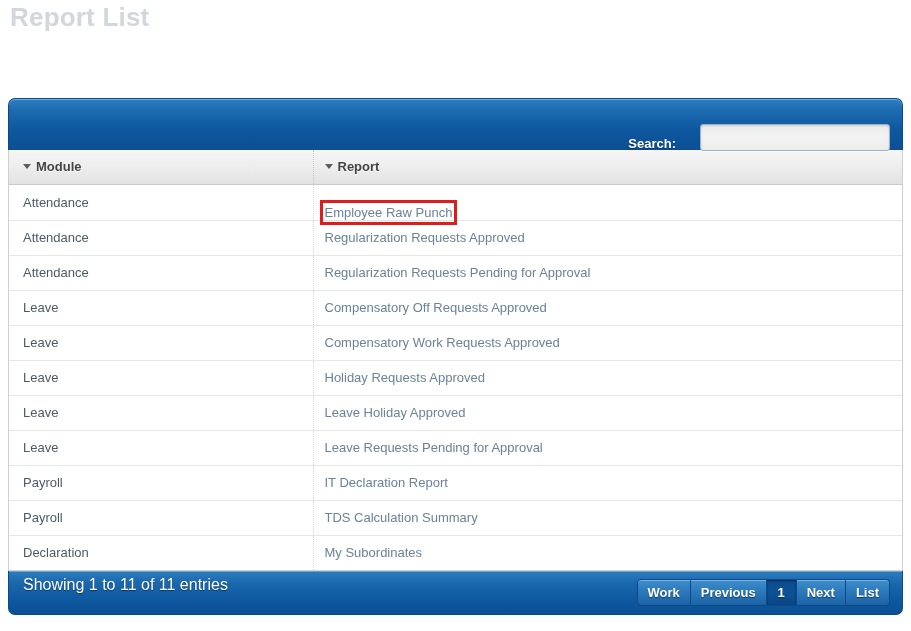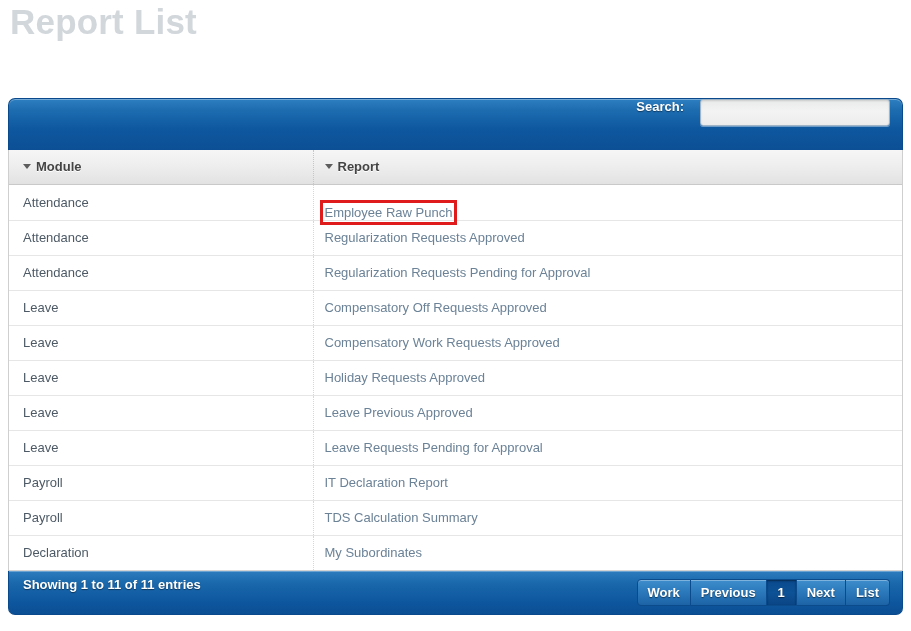--- a/index.html
+++ b/index.html
@@ -13,21 +13,21 @@
     font-family: "Liberation Sans", sans-serif;
     overflow: hidden;
     position: relative;
   }
 
   
   #page-title {
     position: absolute;
     left: 10px;
     top: 2px;
-    font-size: 35px;
+    font-size: 26px;
     font-weight: bold;
     color: #d2d7dc;
     letter-spacing: 0.2px;
     text-shadow: 1px 1px 0 #ffffff;
     user-select: none;
   }
 
   
   #panel {
     position: absolute;
@@ -105,22 +105,22 @@
   }
   .spin-up { border-bottom: 4px solid #dbe9f5; }
   .spin-dn { border-top: 4px solid #dbe9f5; }
 
   .topbar-right {
     position: absolute;
     right: 12px;
     top: 0;
     height: 52px;
     display: flex;
-    align-items: flex-start;
-    gap: 16px;
+    align-items: flex-end;
+    gap: 24px;
   }
   .search-input {
     width: 190px;
     height: 27px;
     border-radius: 3px;
     border: 1px solid #9fb4c6;
     background: linear-gradient(to bottom, #e9eaea 0%, #f3f3f3 45%, #ececec 100%);
     box-shadow: inset 0 1px 2px rgba(0,0,0,0.14), 0 1px 0 rgba(255,255,255,0.4);
     box-sizing: border-box;
     font-family: "Liberation Sans", sans-serif;
@@ -211,22 +211,22 @@
     box-sizing: border-box;
   }
   .info-txt {
     position: absolute;
     left: 14px;
     top: 0;
     height: 28px;
     display: flex;
     align-items: center;
     color: #ffffff;
-    font-size: 13px;
-    font-weight: bold;
+    font-size: 16px;
+    font-weight: normal;
     text-shadow: 0 1px 1px rgba(0,0,0,0.45);
     white-space: nowrap;
   }
   .pager {
     position: absolute;
     right: 12px;
     top: 0;
     height: 44px;
     display: flex;
     align-items: center;
@@ -310,21 +310,21 @@
           <tr>
             <td class="c-module">Leave</td>
             <td class="c-report"><a class="rpt-link">Compensatory Work Requests Approved</a></td>
           </tr>
           <tr>
             <td class="c-module">Leave</td>
             <td class="c-report"><a class="rpt-link">Holiday Requests Approved</a></td>
           </tr>
           <tr>
             <td class="c-module">Leave</td>
-            <td class="c-report"><a class="rpt-link">Leave Previous Approved</a></td>
+            <td class="c-report"><a class="rpt-link">Leave Holiday Approved</a></td>
           </tr>
           <tr>
             <td class="c-module">Leave</td>
             <td class="c-report"><a class="rpt-link">Leave Requests Pending for Approval</a></td>
           </tr>
           <tr>
             <td class="c-module">Payroll</td>
             <td class="c-report"><a class="rpt-link">IT Declaration Report</a></td>
           </tr>
           <tr>

